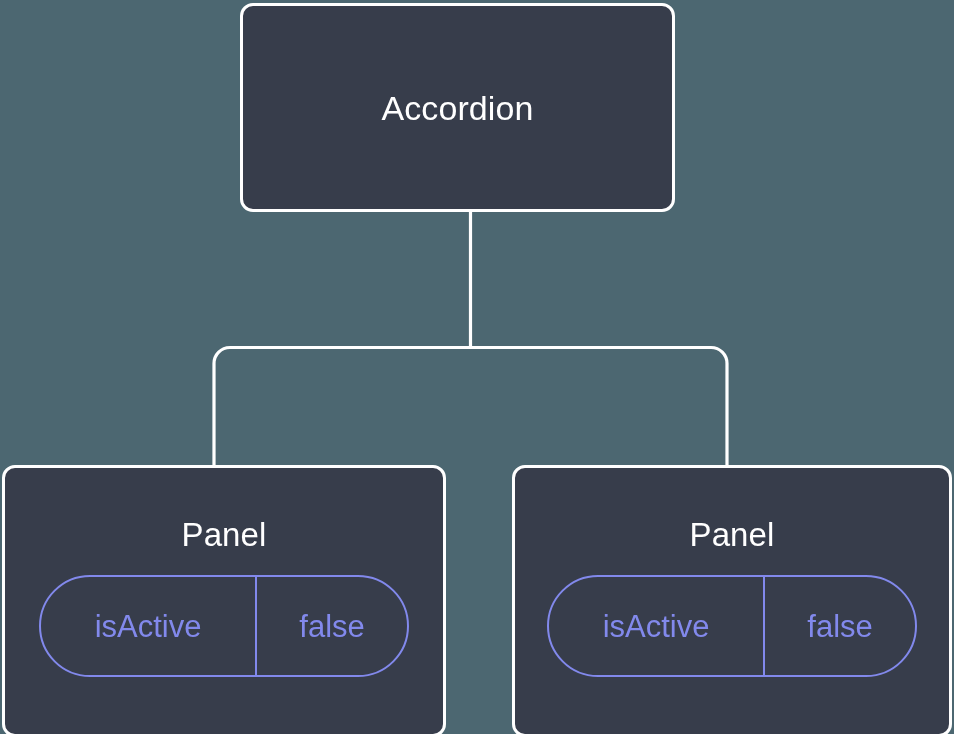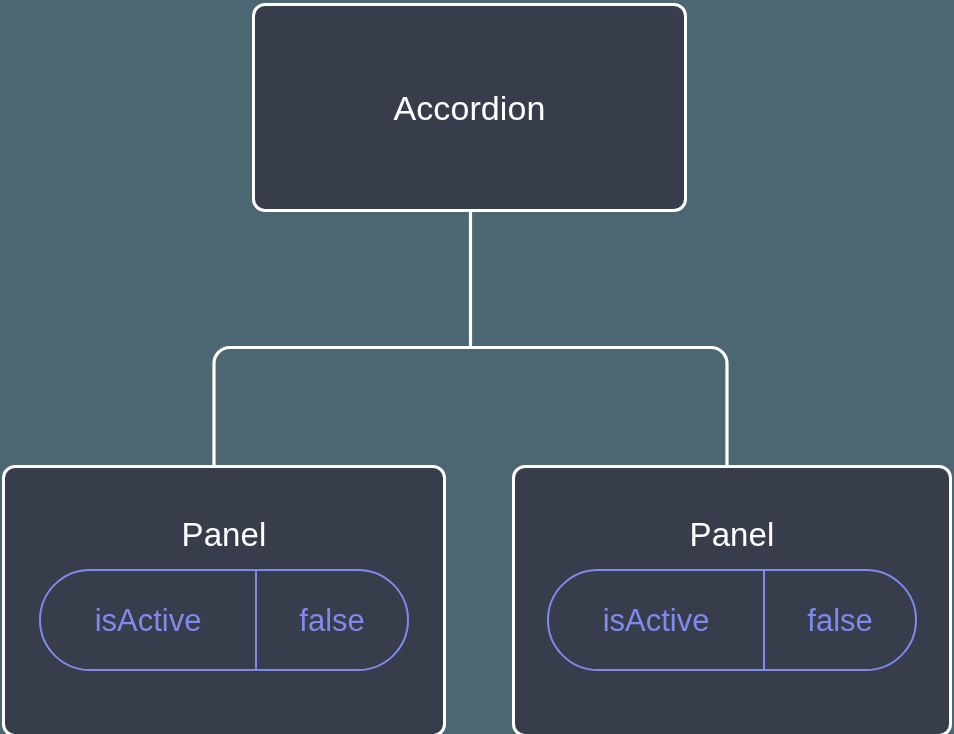--- a/index.html
+++ b/index.html
@@ -37,21 +37,21 @@
     box-sizing: border-box;
     background: #373d4b;
     border: 3px solid #ffffff;
     border-radius: 13px;
     display: flex;
     flex-direction: column;
     align-items: center;
   }
 
   .node-root {
-    left: 252px;
+    left: 240px;
     top: 3px;
     width: 435px;
     height: 209px;
     justify-content: center;
   }
 
   .node-child {
     top: 465px;
     width: 444px;
     height: 272px;
@@ -70,21 +70,21 @@
     line-height: 1;
     text-align: center;
   }
 
   .node-child .node-title {
     font-size: 33px;
   }
 
   
   .prop-pill {
-    margin-top: 18px;
+    margin-top: 24px;
     height: 102px;
     width: 370px;
     box-sizing: border-box;
     border: 2px solid #8289ec;
     border-radius: 51px;
     display: flex;
     align-items: stretch;
     overflow: hidden;
   }
 

